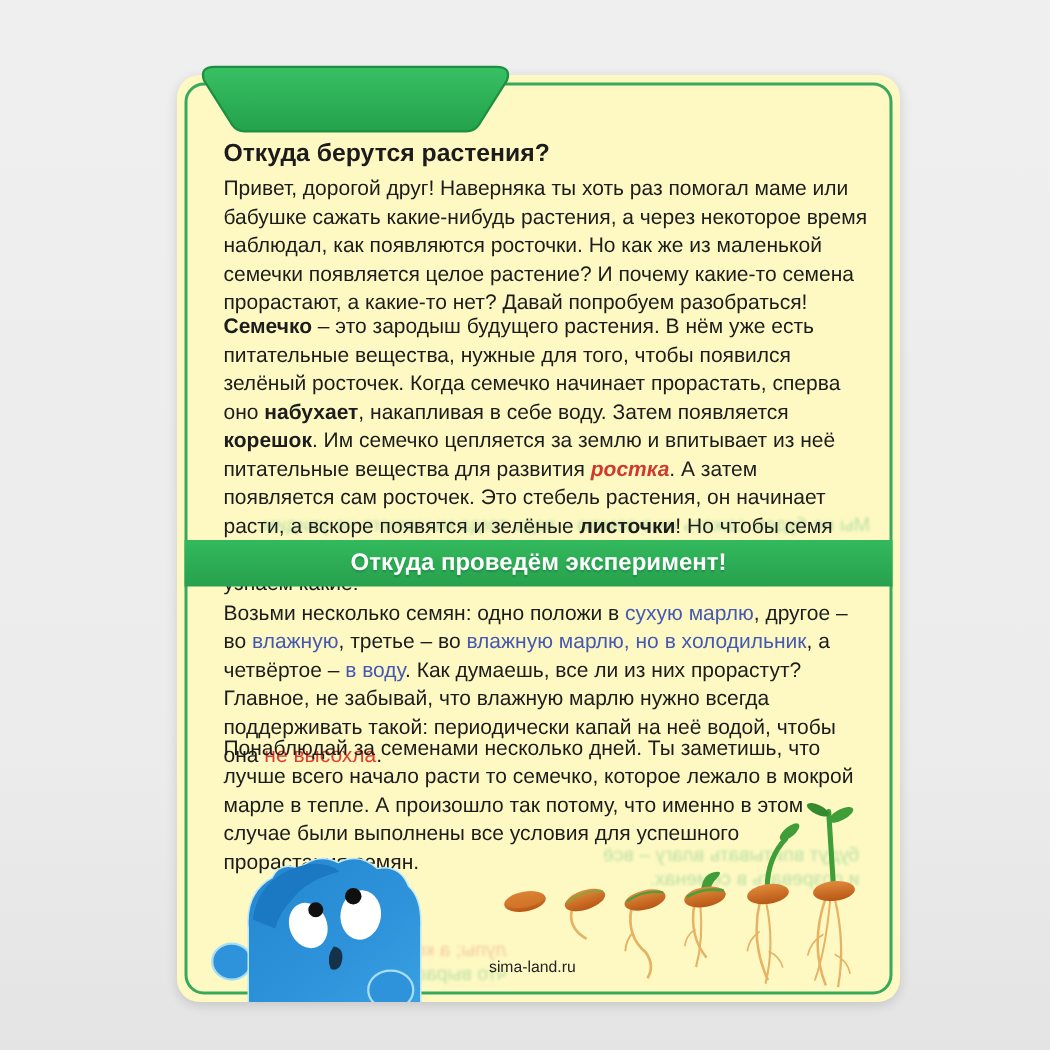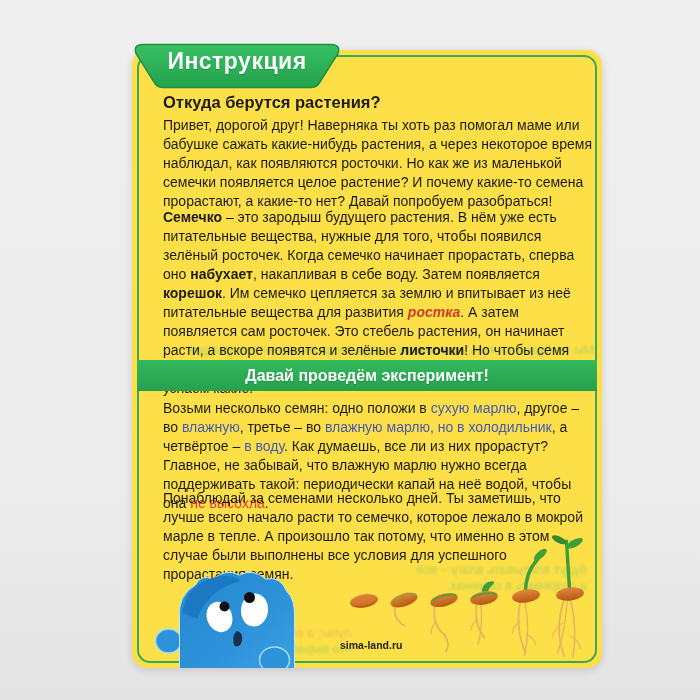--- a/index.html
+++ b/index.html
@@ -10,23 +10,24 @@
     --rostka-red:#cf3a2c;
     --ink:#1c1c1c;
   }
   html,body{margin:0;padding:0;}
   body{
     width:700px;height:700px;position:relative;overflow:hidden;
     background:linear-gradient(180deg,#efefef 0%,#ececec 70%,#e4e4e4 100%);
     font-family:"Liberation Sans","DejaVu Sans",sans-serif;
   }
   .card{
-    position:absolute;left:132px;top:50px;width:470px;height:618px;
-    background:#fde047;border-radius:15px;overflow:hidden;
+    position:absolute;left:118px;top:50px;width:470px;height:618px;
+    background:#fef9c3;border-radius:15px;overflow:hidden;
     box-shadow:0 2px 8px rgba(0,0,0,.14);
+    padding-left:12px;
   }
   .card-border{
     position:absolute;inset:5px;border:2.5px solid #36a95c;border-radius:13px;
     pointer-events:none;
   }
   
   .ribbon{
     position:absolute;left:129px;top:43px;width:216px;height:46px;z-index:5;
   }
   .ribbon-label{
@@ -60,21 +61,21 @@
   .ghost{
     position:absolute;transform:scaleX(-1);filter:blur(1.2px);opacity:.38;
     font-size:13px;line-height:16px;white-space:nowrap;overflow:hidden;
     pointer-events:none;
   }
   
   .character{position:absolute;left:22px;top:517px;width:168px;height:104px;}
   .seeds{position:absolute;left:210px;top:484px;width:252px;height:126px;}
   .brand{
     position:absolute;left:208px;top:589px;font-size:10.5px;color:#222;
-    font-weight:bold;
+    font-weight:normal;
   }
 </style>
 </head>
 <body>
 
 <div class="card">
 
   <div id="ghost-layer">
       <div class="ghost" style="left: 30px; top: 292px; width: 432px; color: rgb(75, 182, 114);">Мы не будем сажать их в землю – ведь тогда мы ничего не увидим.</div>
       <div class="ghost" style="left: 240px; top: 512px; width: 215px; color: rgb(75, 182, 114);">будут впитывать влагу – всё</div>
@@ -84,21 +85,21 @@
     </div>
 
   <div class="card-border"></div>
 
   <div class="tx heading">Откуда берутся растения?</div>
   <div class="tx para1">Привет, дорогой друг! Наверняка ты хоть раз помогал маме или бабушке сажать какие-нибудь растения, а через некоторое время наблюдал, как появляются росточки. Но как же из маленькой семечки появляется целое растение? И почему какие-то семена прорастают, а какие-то нет? Давай попробуем разобраться!</div>
 
   <div class="tx para2"><span class="seg-b">Семечко</span><span> – это зародыш будущего растения. В нём уже есть питательные вещества, нужные для того, чтобы появился зелёный росточек. Когда семечко начинает прорастать, сперва оно </span><span class="seg-b">набухает</span><span>, накапливая в себе воду. Затем появляется </span><span class="seg-b">корешок</span><span>. Им семечко цепляется за землю и впитывает из неё питательные вещества для развития </span><span class="seg-rostka">ростка</span><span>. А затем появляется сам росточек. Это стебель растения, он начинает расти, а вскоре появятся и зелёные </span><span class="seg-b">листочки</span><span>! Но чтобы семя успешно проросло, необходимы несколько условий. Давай узнаем какие!</span></div>
 
   <div class="exp-banner">
-    <span class="exp-banner-label">Давай проведём эксперимент!</span>
+    <span class="exp-banner-label">Откуда проведём эксперимент!</span>
   </div>
 
   <div class="tx para3"><span>Возьми несколько семян: одно положи в </span><span class="seg-blue">сухую марлю</span><span>, другое – во </span><span class="seg-blue">влажную</span><span>, третье – во </span><span class="seg-blue">влажную марлю, но в холодильник</span><span>, а четвёртое – </span><span class="seg-blue">в воду</span><span>. Как думаешь, все ли из них прорастут? Главное, не забывай, что влажную марлю нужно всегда поддерживать такой: периодически капай на неё водой, чтобы она </span><span class="seg-red">не высохла</span><span>.</span></div>
 
   <div class="tx para4">Понаблюдай за семенами несколько дней. Ты заметишь, что лучше всего начало расти то семечко, которое лежало в мокрой марле в тепле. А произошло так потому, что именно в этом случае были выполнены все условия для успешного прорастания семян.</div>
 
   <svg class="character" viewBox="0 0 165 104">
     <defs>
       <linearGradient id="bodyGrad" x1="0" y1="0" x2="1" y2="1">
         <stop offset="0" stop-color="#2487cf"></stop>
@@ -191,14 +192,13 @@
 <div class="ribbon">
   <svg width="216" height="46" viewBox="0 0 216 46">
     <defs>
       <linearGradient id="ribGrad" x1="0" y1="0" x2="0" y2="1">
         <stop offset="0" stop-color="#38c063"></stop>
         <stop offset="1" stop-color="#23a24c"></stop>
       </linearGradient>
     </defs>
     <path d="M 14 1.5 H 202 Q 212 1.5 209 10.5 L 190 40.5 Q 187 44.5 182 44.5 H 34 Q 29 44.5 26 40.5 L 7 10.5 Q 4 1.5 14 1.5 Z" fill="url(#ribGrad)" stroke="#1e8f42" stroke-width="1.5"></path>
   </svg>
-  <div class="ribbon-label">Инструкция</div>
 </div>
 
 </body></html>

